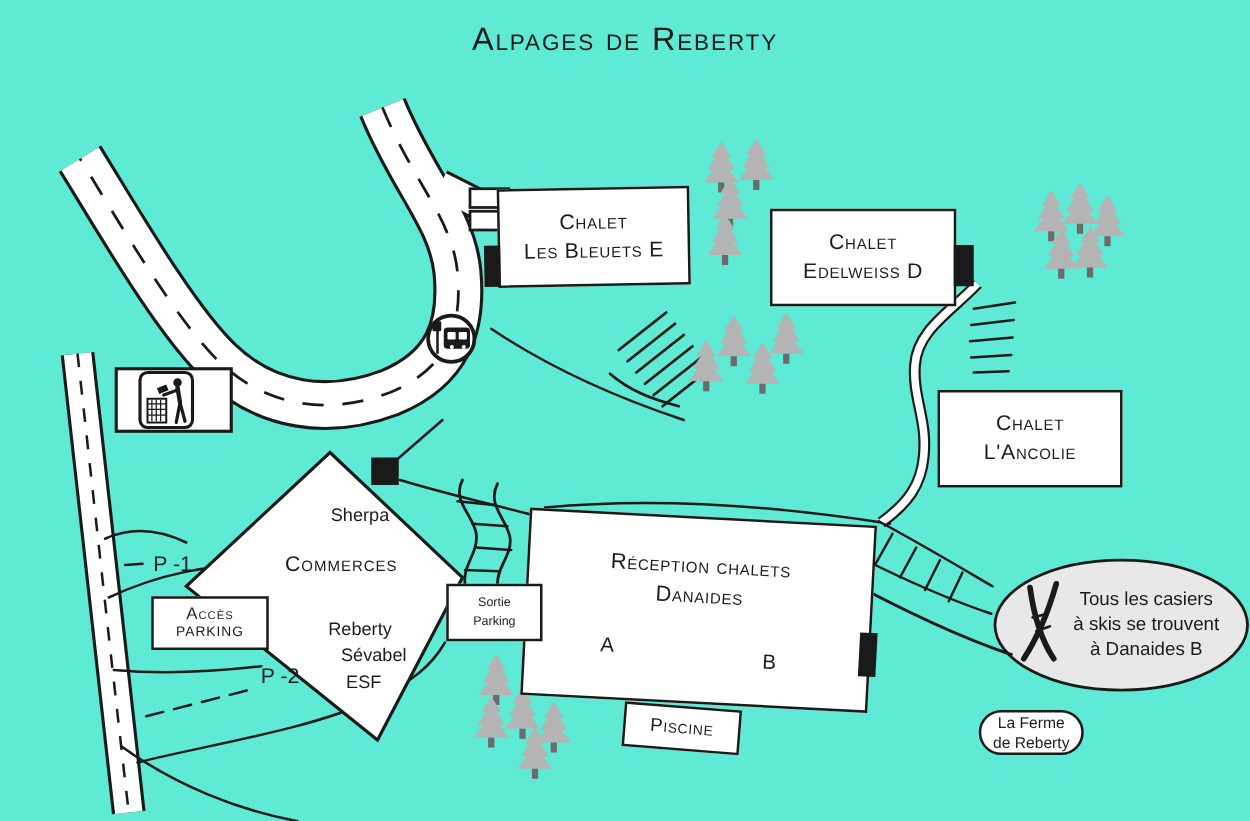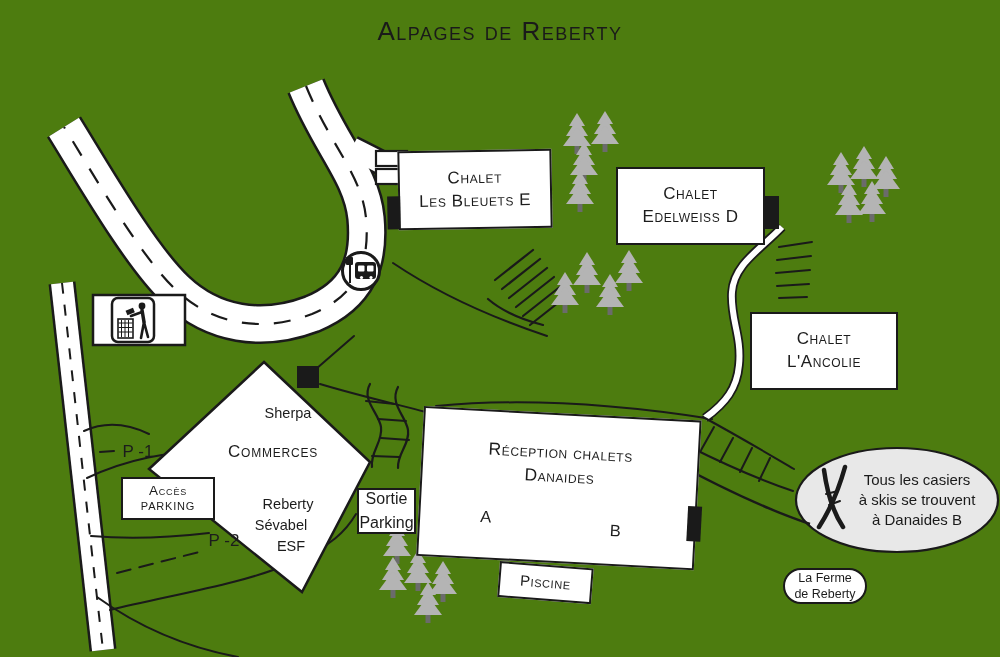--- a/index.html
+++ b/index.html
@@ -1,18 +1,18 @@
 <!DOCTYPE html>
 <html><head>
 <meta charset="utf-8">
 <style>
   * { margin:0; padding:0; box-sizing:border-box; }
   html,body { background:#fff; }
   .map-canvas {
-    position:relative; width:1000px; height:657px; background:#4d7c0f;
+    position:relative; width:1000px; height:657px; background:#5eead4;
     font-family:"Liberation Sans", sans-serif; color:#1c1c1c; overflow:hidden;
   }
   .layer-svg { position:absolute; inset:0; z-index:1; }
   .layer-ui  { position:absolute; inset:0; z-index:2; pointer-events:none; }
 
   .map-title {
     position:absolute; top:16px; left:0; width:100%; text-align:center;
     font-size:26px; font-variant:small-caps; letter-spacing:1.5px; color:#1a1a1a;
   }
 
@@ -36,33 +36,33 @@
   .unit-a { left:60px;  top:94px; }
   .unit-b { left:190px; top:101px; }
 
   .box-piscine { left:500px; top:561px; width:94px; height:36px;
                  transform:rotate(4.5deg); transform-origin:top left; font-size:15px; }
 
   .box-acces  { left:121px; top:477px; width:94px; height:43px; border-width:2px; line-height:1.25; }
   .acces-l1 { font-size:13.5px; font-variant:small-caps; letter-spacing:0.8px; }
   .acces-l2 { font-size:11px; text-transform:uppercase; letter-spacing:0.8px; }
 
-  .box-sortie { left:357px; top:467px; width:59px; height:46px; font-size:16px; line-height:1.5;margin-top:21px; }
+  .box-sortie { left:357px; top:467px; width:77px; height:46px; font-size:10px; line-height:1.5; }
   .box-ferme  { left:783px; top:568px; width:84px; height:36px; border-width:2px; font-size:12.5px; line-height:1.3;border-radius:18px; }
 
   .entrance { position:absolute; background:#1a1a1a; }
   .ent-bleuets   { left:-13px; top:43px;  width:13px; height:33px; }
   .ent-edelweiss { right:-16px; top:27px; width:16px; height:33px; }
   .ent-reception { right:-7px;  top:84px; width:14px; height:35px; }
 
   .float-label { position:absolute; transform:translate(-50%,-50%); white-space:nowrap; }
   .lbl-sherpa    { left:288px; top:413px; font-size:14.5px; }
   .lbl-commerces { left:273px; top:452px; font-size:17px; font-variant:small-caps; letter-spacing:0.8px; }
   .lbl-skiset    { left:288px; top:504px; font-size:14.5px; }
-  .lbl-sevabel   { left:281px; top:525px; font-size:14.5px; }
+  .lbl-sevabel   { left:299px; top:525px; font-size:14.5px; }
   .lbl-esf       { left:291px; top:546px; font-size:14.5px; }
   .lbl-p1 { left:138px; top:452px; font-size:17px; }
   .lbl-p2 { left:224px; top:541px; font-size:17px; }
 
   .bubble-text {
     position:absolute; left:841px; top:470px; width:152px;
     font-size:15px; line-height:1.32; text-align:center; color:#1a1a1a;
   }
 </style>
 </head>

